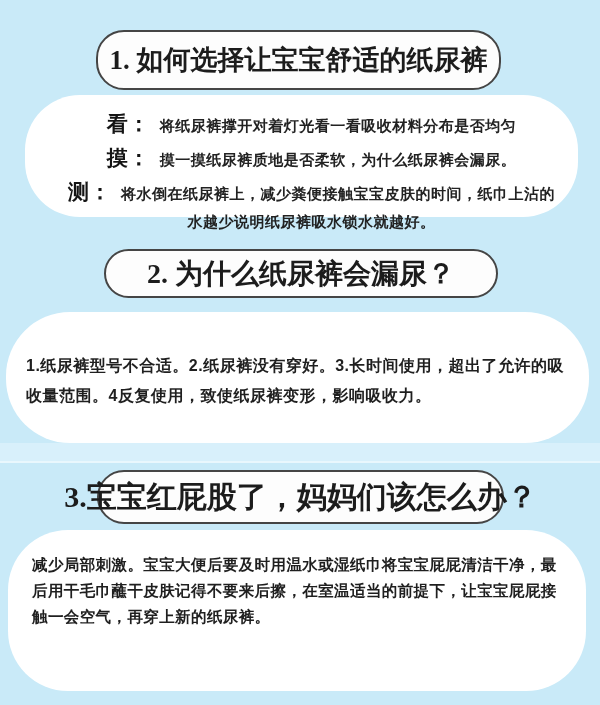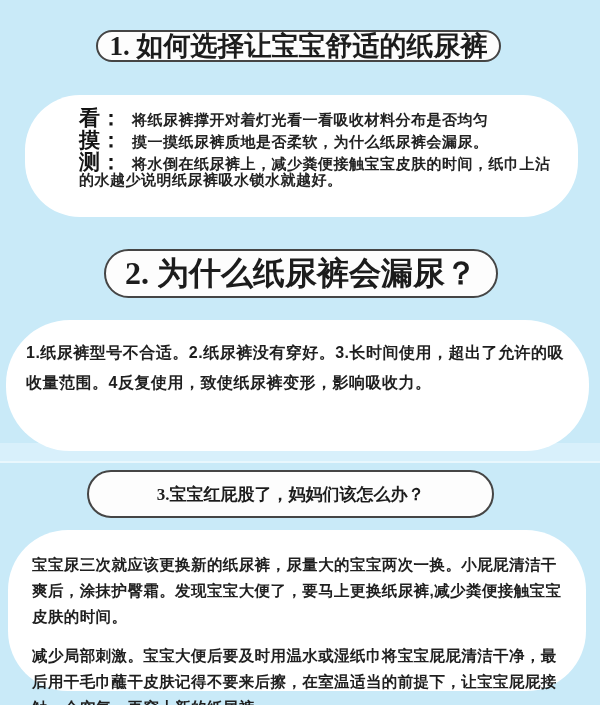--- a/index.html
+++ b/index.html
@@ -21,49 +21,50 @@
     background:#fdfdfd;
     border:2px solid #454545;
     border-radius:28px;
     display:flex;align-items:center;justify-content:center;
     font-family:"Liberation Serif","DejaVu Serif",serif;
     font-weight:600;
     color:#1c1c1c;
     white-space:nowrap;
     box-sizing:border-box;
   }
-  .pill-1{left:96px;top:30px;width:405px;height:32px;font-size:27px;}
-  .pill-2{left:104px;top:249px;width:394px;height:49px;font-size:32px;}
-  .pill-3{left:87px;top:470px;width:407px;height:48px;font-size:17px;}
+  .pill-1{left:96px;top:30px;width:405px;height:60px;font-size:27px;}
+  .pill-2{left:104px;top:249px;width:394px;height:49px;font-size:28px;}
+  .pill-3{left:97px;top:470px;width:407px;height:54px;font-size:30px;}
   .panel{
     position:absolute;
     background:#ffffff;
     box-sizing:border-box;
     color:#222222;
   }
   .panel-1{
     left:25px;top:95px;width:553px;height:122px;
     border-radius:55px;
     padding:15px 18px 0 38px;
   }
   .panel-1 p{
-    margin:0 0 4px 16px;
-    font-size:15px;font-weight:bold;line-height:16px;
+    margin:0 0 4px 0;
+    font-size:15px;font-weight:bold;line-height:28px;
     letter-spacing:0.5px;
+    text-align:center;
   }
   .panel-1 .lbl{
     font-family:"Liberation Serif","DejaVu Serif",serif;
     font-size:21px;font-weight:bold;
     margin-right:10px;
     color:#141414;
   }
   .panel-2{
-    left:6px;top:320px;width:583px;height:131px;
+    left:6px;top:312px;width:583px;height:131px;
     border-radius:64px;
-    padding:18px 14px 0 20px;
+    padding:39px 14px 0 20px;
   }
   .panel-2 p{
     margin:0;
     font-size:16px;font-weight:bold;line-height:30px;
     letter-spacing:0.5px;color:#1f1f1f;
   }
   .panel-3{
     left:8px;top:530px;width:578px;height:161px;
     border-radius:60px;
     padding:22px 24px 0 24px;
@@ -91,17 +92,16 @@
 
   <div class="title-pill pill-2">2. 为什么纸尿裤会漏尿？</div>
 
   <div class="panel panel-2">
     <p>1.纸尿裤型号不合适。2.纸尿裤没有穿好。3.长时间使用，超出了允许的吸收量范围。4反复使用，致使纸尿裤变形，影响吸收力。</p>
   </div>
 
   <div class="title-pill pill-3">3.宝宝红屁股了，妈妈们该怎么办？</div>
 
   <div class="panel panel-3">
-    <p>宝宝尿三次就应该更换新的纸尿裤，尿量大的宝宝两次一换。小屁屁清洁干爽后，涂抹护臀霜。发现宝宝大便了，要马上更换纸尿裤,减少粪便接触宝宝皮肤的时间。</p>
     <p>减少局部刺激。宝宝大便后要及时用温水或湿纸巾将宝宝屁屁清洁干净，最后用干毛巾蘸干皮肤记得不要来后擦，在室温适当的前提下，让宝宝屁屁接触一会空气，再穿上新的纸尿裤。</p>
   </div>
 
 </div>
 
 </body></html>

